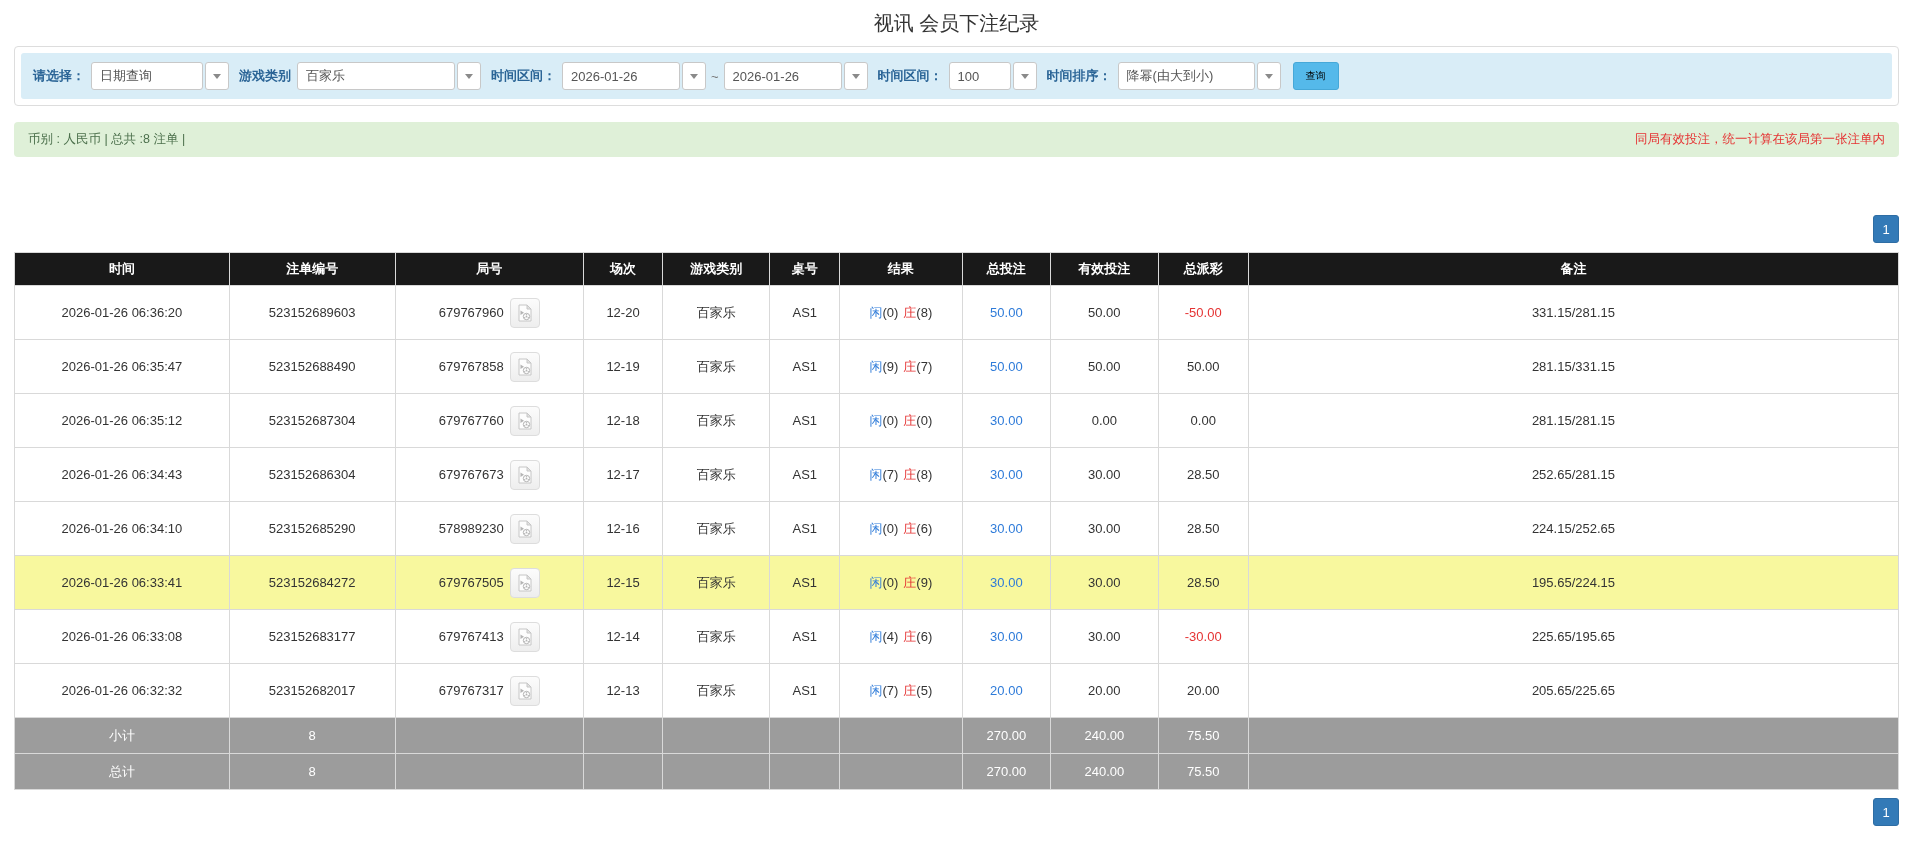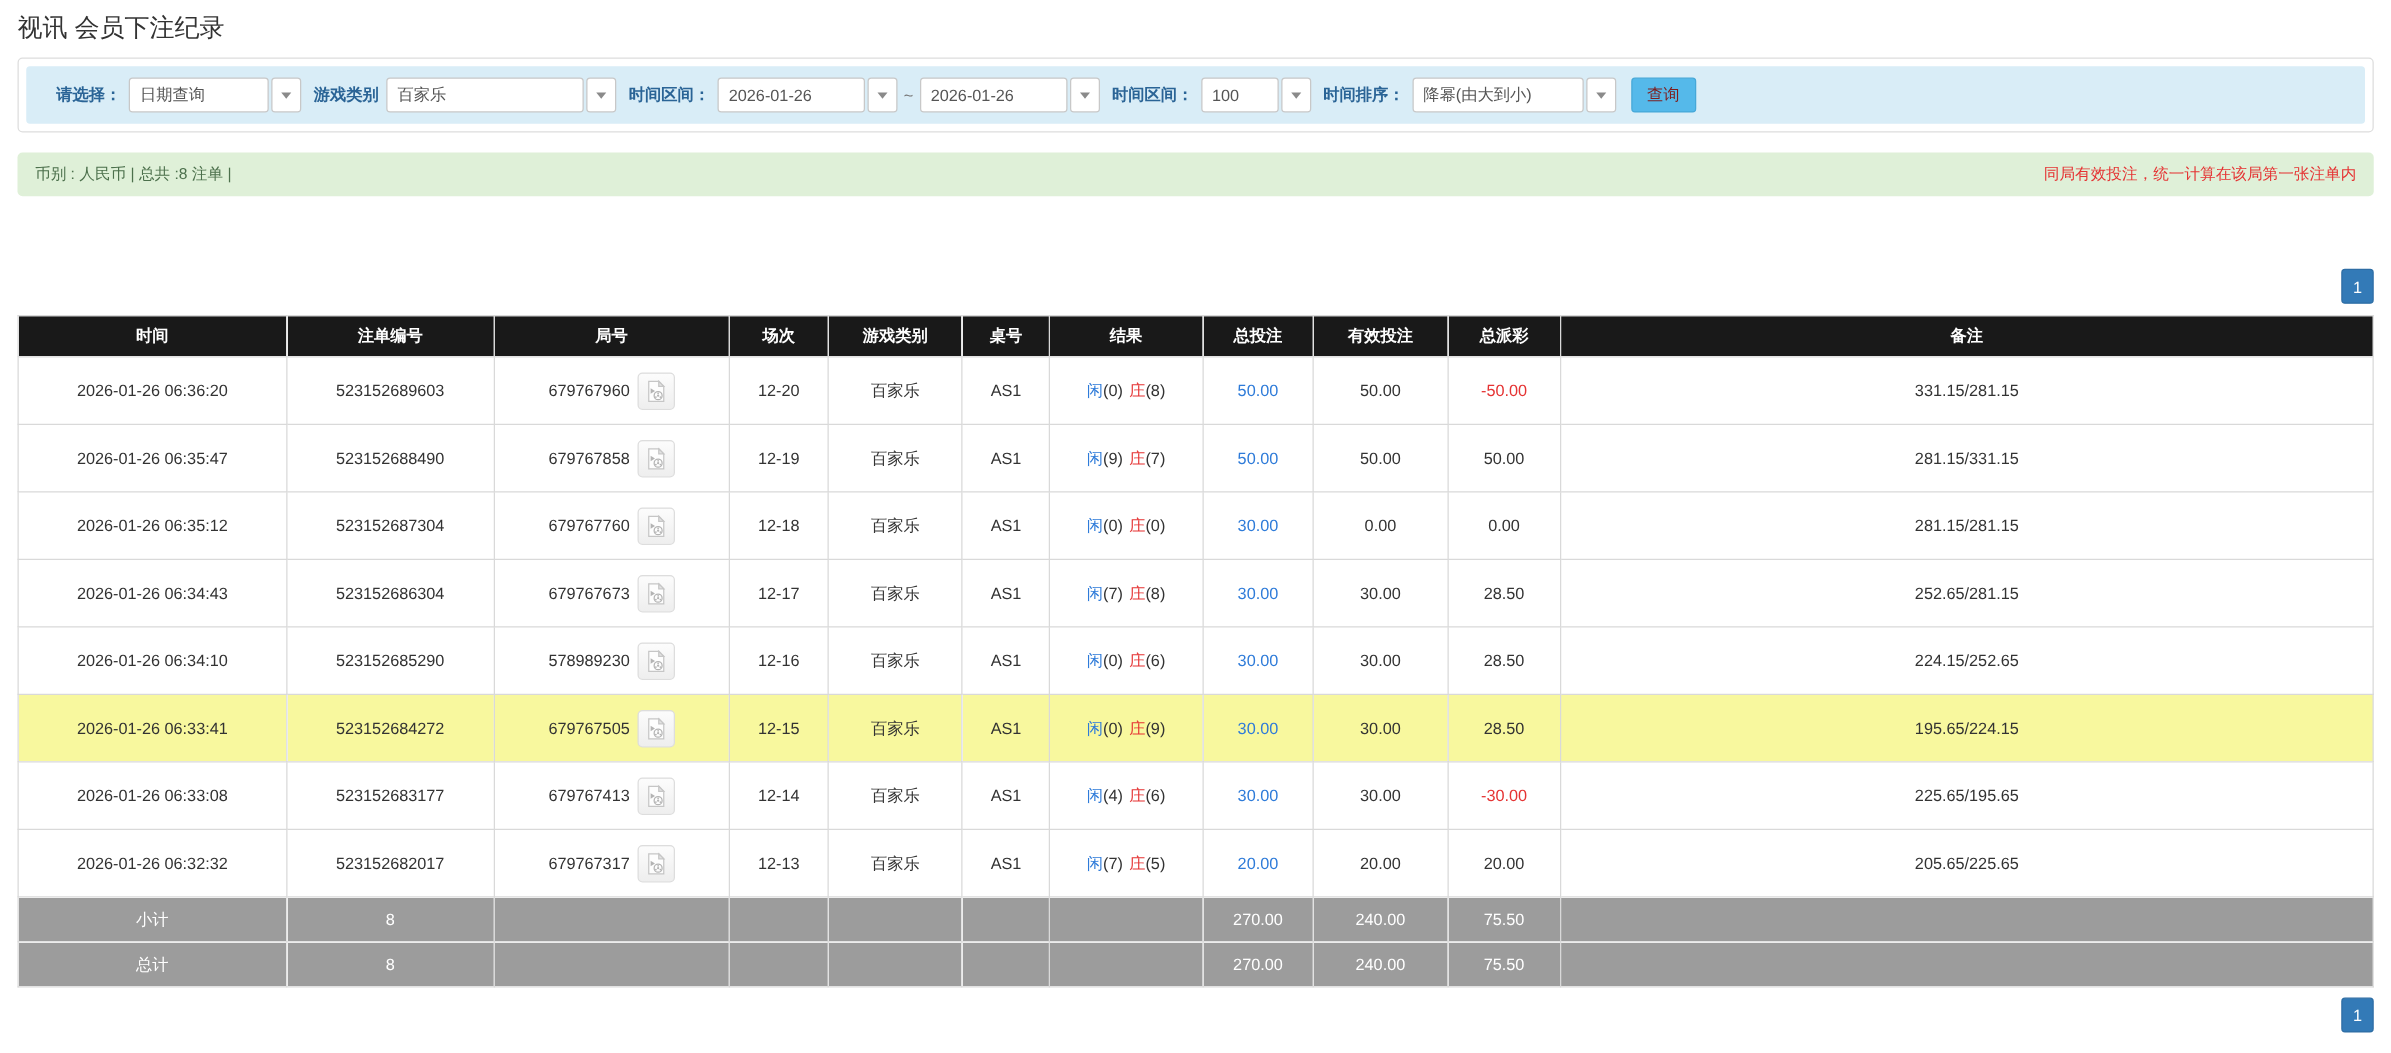--- a/index.html
+++ b/index.html
@@ -9,44 +9,44 @@
     --label-blue:#2a6496; --summary-text:#4c704c;
   }
   *{box-sizing:border-box;}
   html,body{margin:0;padding:0;background:#fff;}
   body{
     width:1913px;height:842px;overflow:hidden;
     font-family:"Liberation Sans","DejaVu Sans",sans-serif;
     font-size:13px;color:#333;
   }
   .page{padding:0 14px;}
-  h1.title{margin:10px 0;font-size:20px;line-height:26px;font-weight:500;color:#333;}
+  h1.title{margin:10px 0;font-size:20px;line-height:26px;font-weight:500;color:#333;text-align:center;}
 
   
   .panel{border:1px solid #ddd;border-radius:4px;padding:6px;background:#fff;}
   .filter-bar{
-    background:var(--filter-bg);border-radius:3px;padding:9px 22px;
+    background:var(--filter-bg);border-radius:3px;padding:9px 10px;
     display:flex;align-items:center;white-space:nowrap;
   }
   .flabel{color:var(--label-blue);font-weight:bold;margin:0 6px 0 10px;}
   .flabel:first-child{margin-left:2px;}
   .combo{display:flex;align-items:stretch;height:28px;}
   .combo-value{
     background:#fff;border:1px solid #c8c8c8;border-radius:3px;
     padding:5px 8px;color:#555;min-width:40px;display:flex;align-items:center;
   }
   .combo-arrow{
     background:#fff;border:1px solid #c8c8c8;border-radius:3px;width:24px;
     margin-left:2px;display:flex;align-items:center;justify-content:center;cursor:pointer;
   }
   .caret{width:0;height:0;border-left:4px solid transparent;border-right:4px solid transparent;border-top:5px solid #8a8a8a;}
   .tilde{color:#777;margin:0 5px;}
   .query-btn{
-    margin-left:12px;background:var(--button-blue);color:#7f1d1d;border:1px solid #46a8d8;
-    border-radius:3px;height:28px;padding:0 12px;font-size:13px;cursor:pointer;
+    margin-left:12px;background:var(--button-blue);color:#000000;border:1px solid #46a8d8;
+    border-radius:3px;height:28px;padding:0 12px;font-size:10px;cursor:pointer;
     font-family:inherit;
   }
 
   
   .summary-bar{
     margin-top:16px;background:var(--summary-bg);border-radius:4px;
     padding:9px 14px;display:flex;justify-content:space-between;align-items:center;
     font-size:12.5px;color:var(--summary-text);
   }
   .summary-bar .notice{color:var(--accent-red);}

